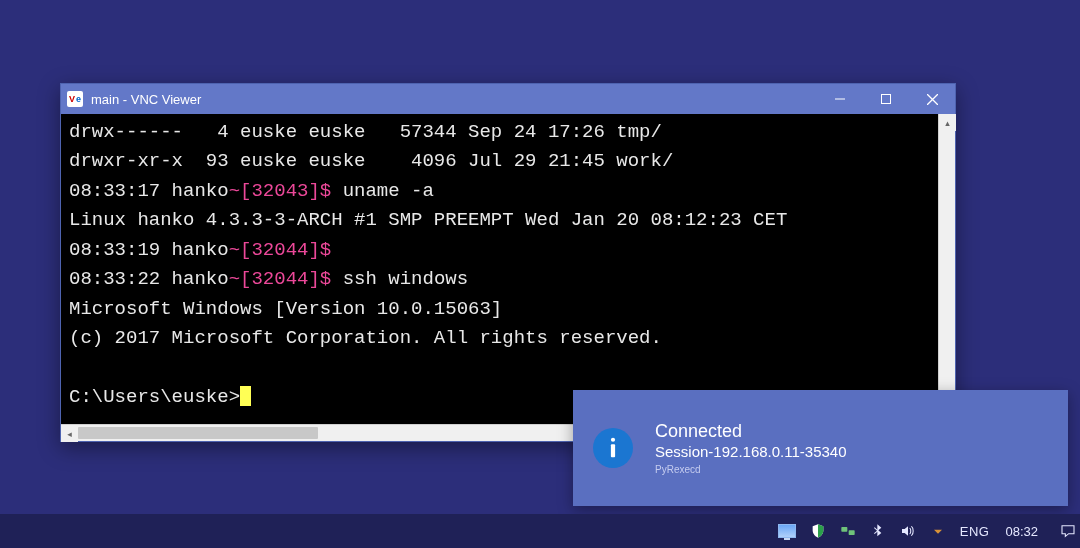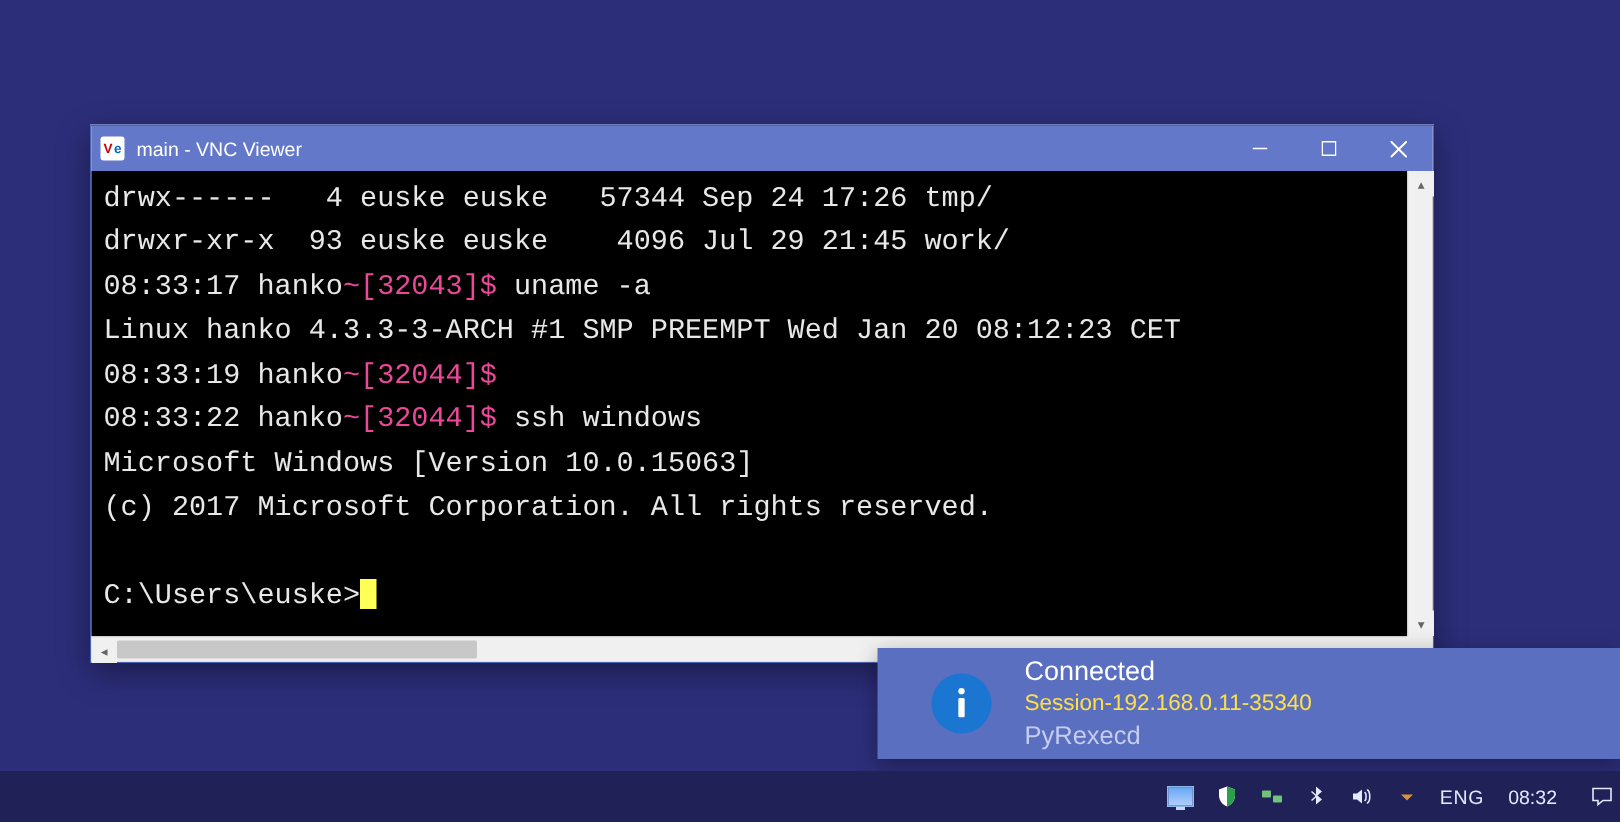--- a/index.html
+++ b/index.html
@@ -127,46 +127,46 @@
     right: 0;
     bottom: 0;
     width: 17px;
     height: 17px;
     background: #f0f0f0;
   }
 
   
   .toast {
     position: absolute;
-    right: 0;
+    right: 12px;
     bottom: 42px;
     width: 495px;
-    height: 74px;
+    height: 116px;
     background: #5a6fc0;
     color: #fff;
     display: flex;
     align-items: center;
-    padding: 14px 36px;
+    padding: 14px 20px;
     box-shadow: 0 4px 14px rgba(0,0,0,.35);
   }
   .toast .badge {
     width: 40px;
     height: 40px;
     border-radius: 50%;
     background: #1b76d1;
     display: flex;
     align-items: center;
     justify-content: center;
     margin-right: 22px;
     flex-shrink: 0;
   }
   .toast .badge svg { width: 10px; height: 22px; fill: #fff; }
   .toast-text .ttl { font-size: 18px; line-height: 1.2; }
-  .toast-text .sub { font-size: 15px; color: #fde047; line-height: 1.35; }
-  .toast-text .app { font-size: 17px; color: #c5ccef; margin-top: 2px; }
+  .toast-text .sub { font-size: 15px; color: #ffffff; line-height: 1.35; }
+  .toast-text .app { font-size: 10px; color: #c5ccef; margin-top: 2px; }
 
   
   .taskbar {
     position: absolute;
     left: 0;
     right: 0;
     bottom: 0;
     height: 34px;
     background: #1f2157;
     display: flex;

